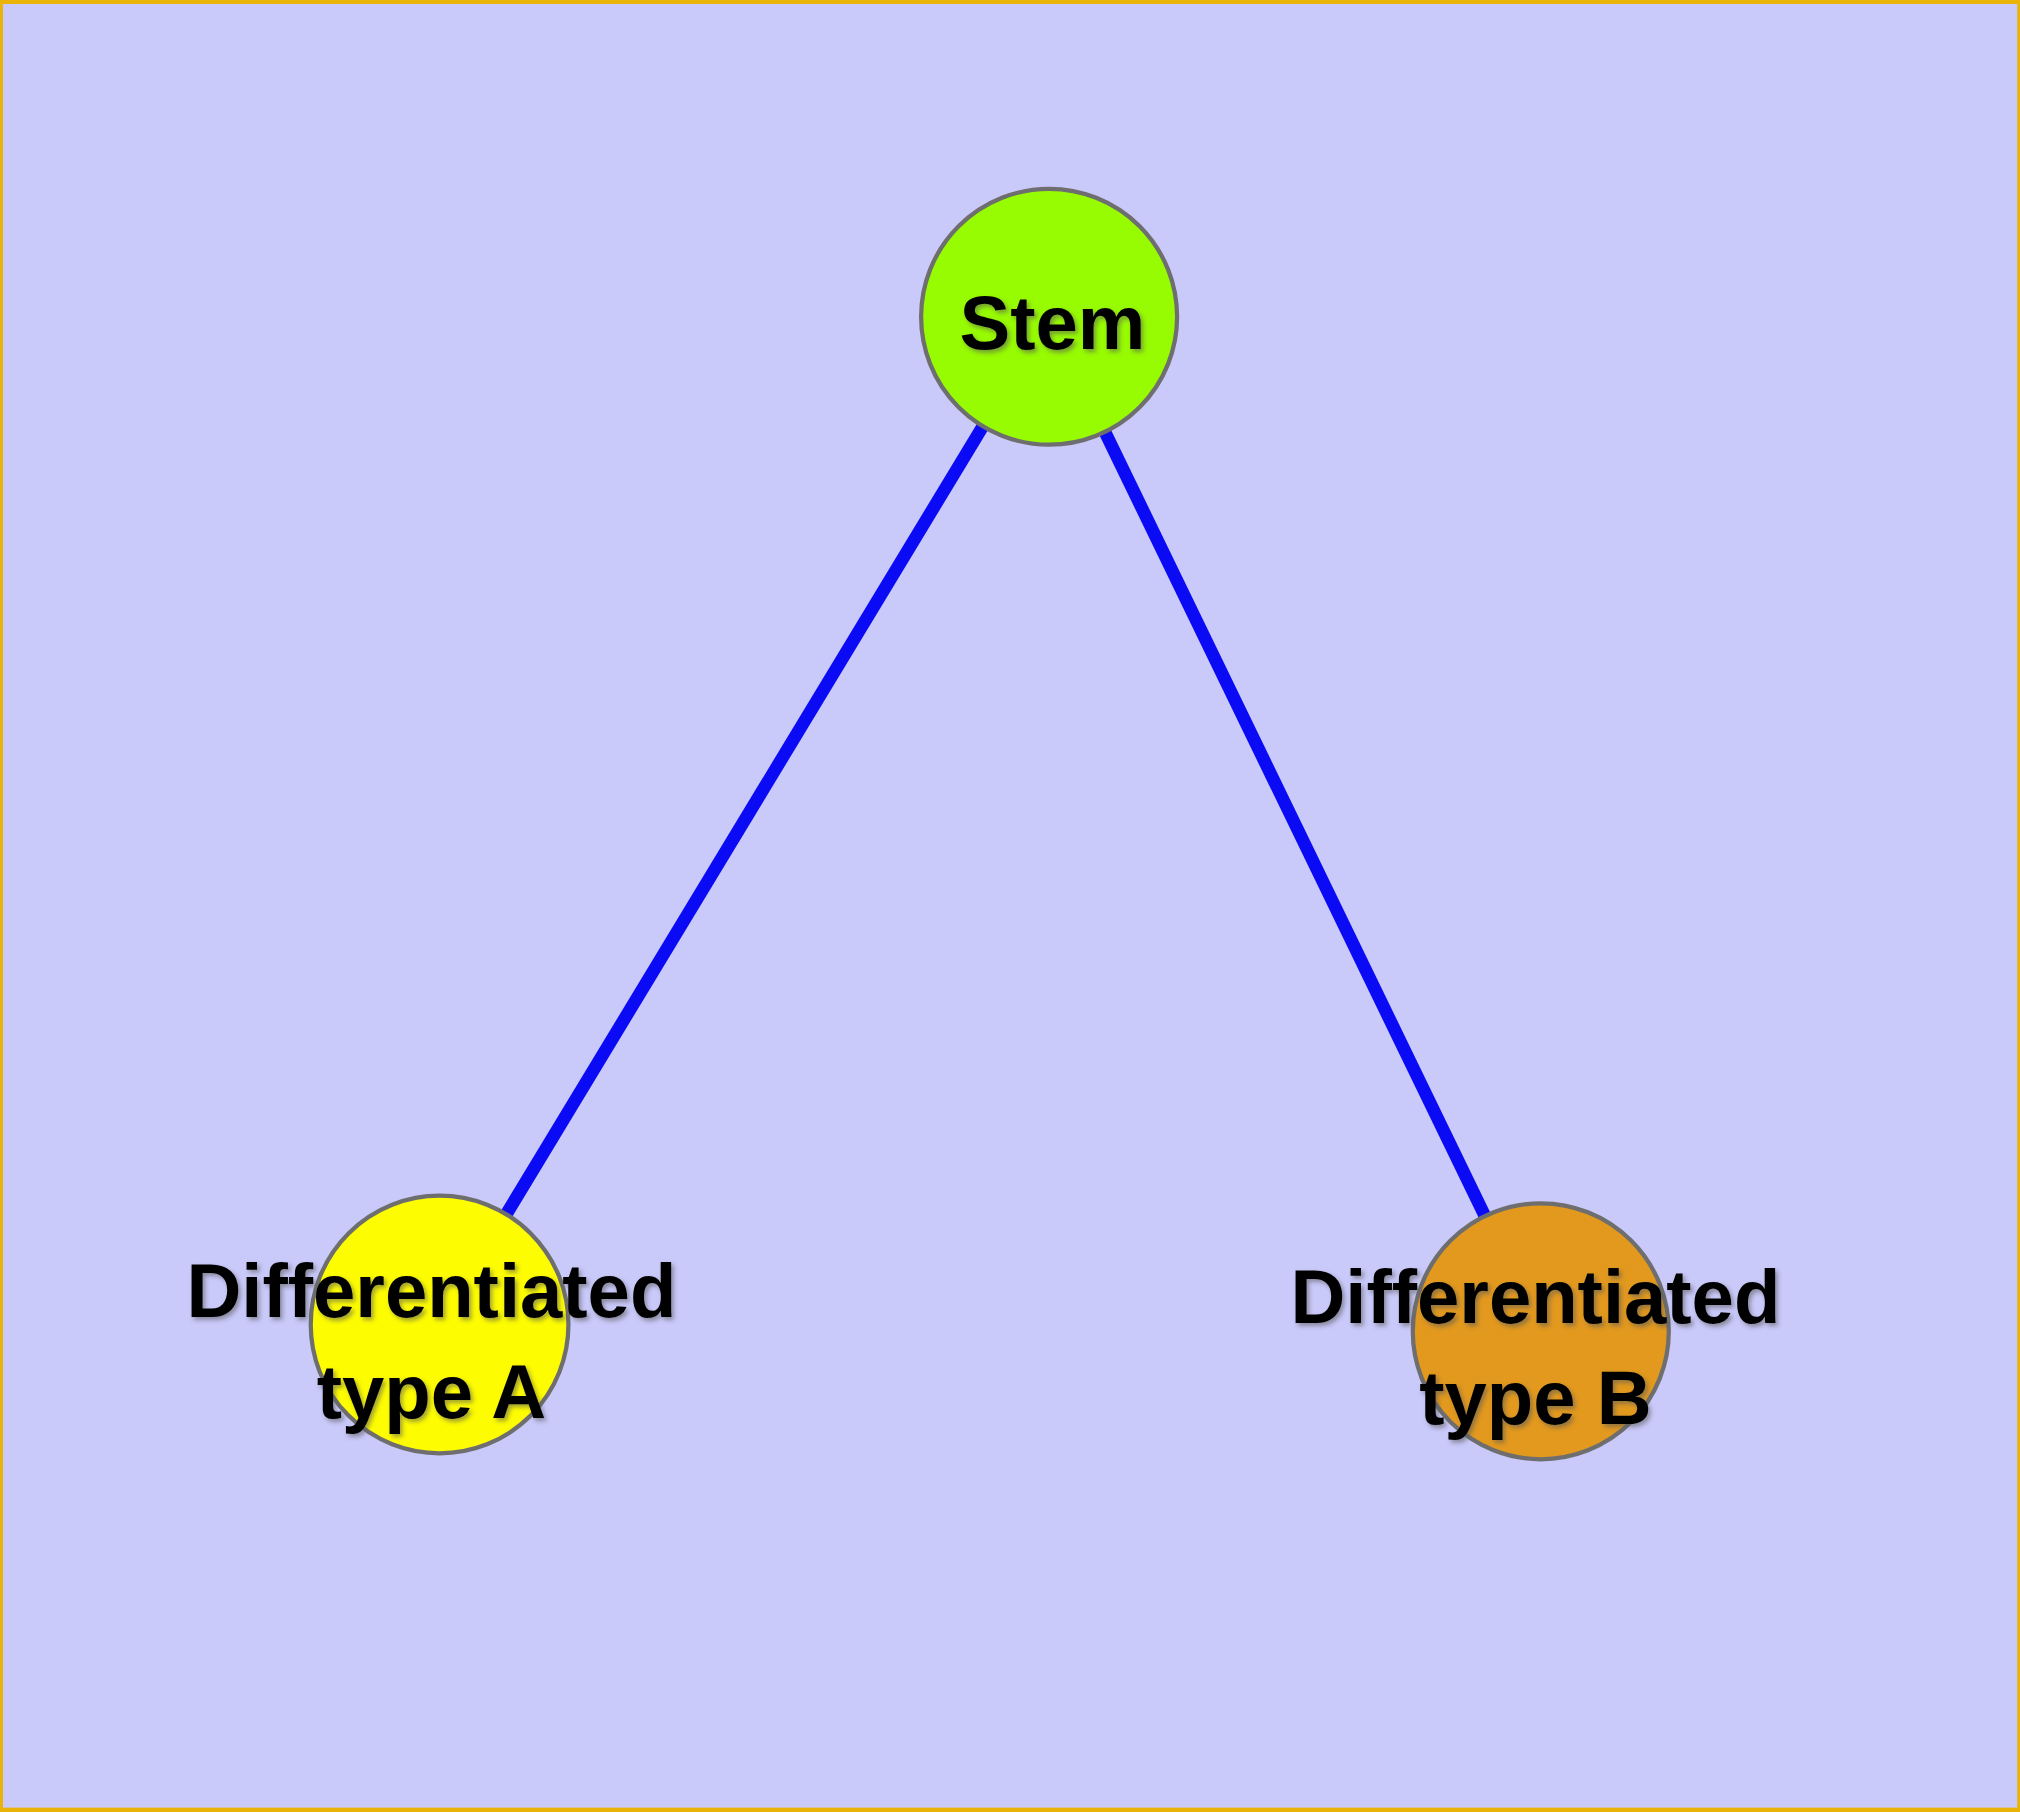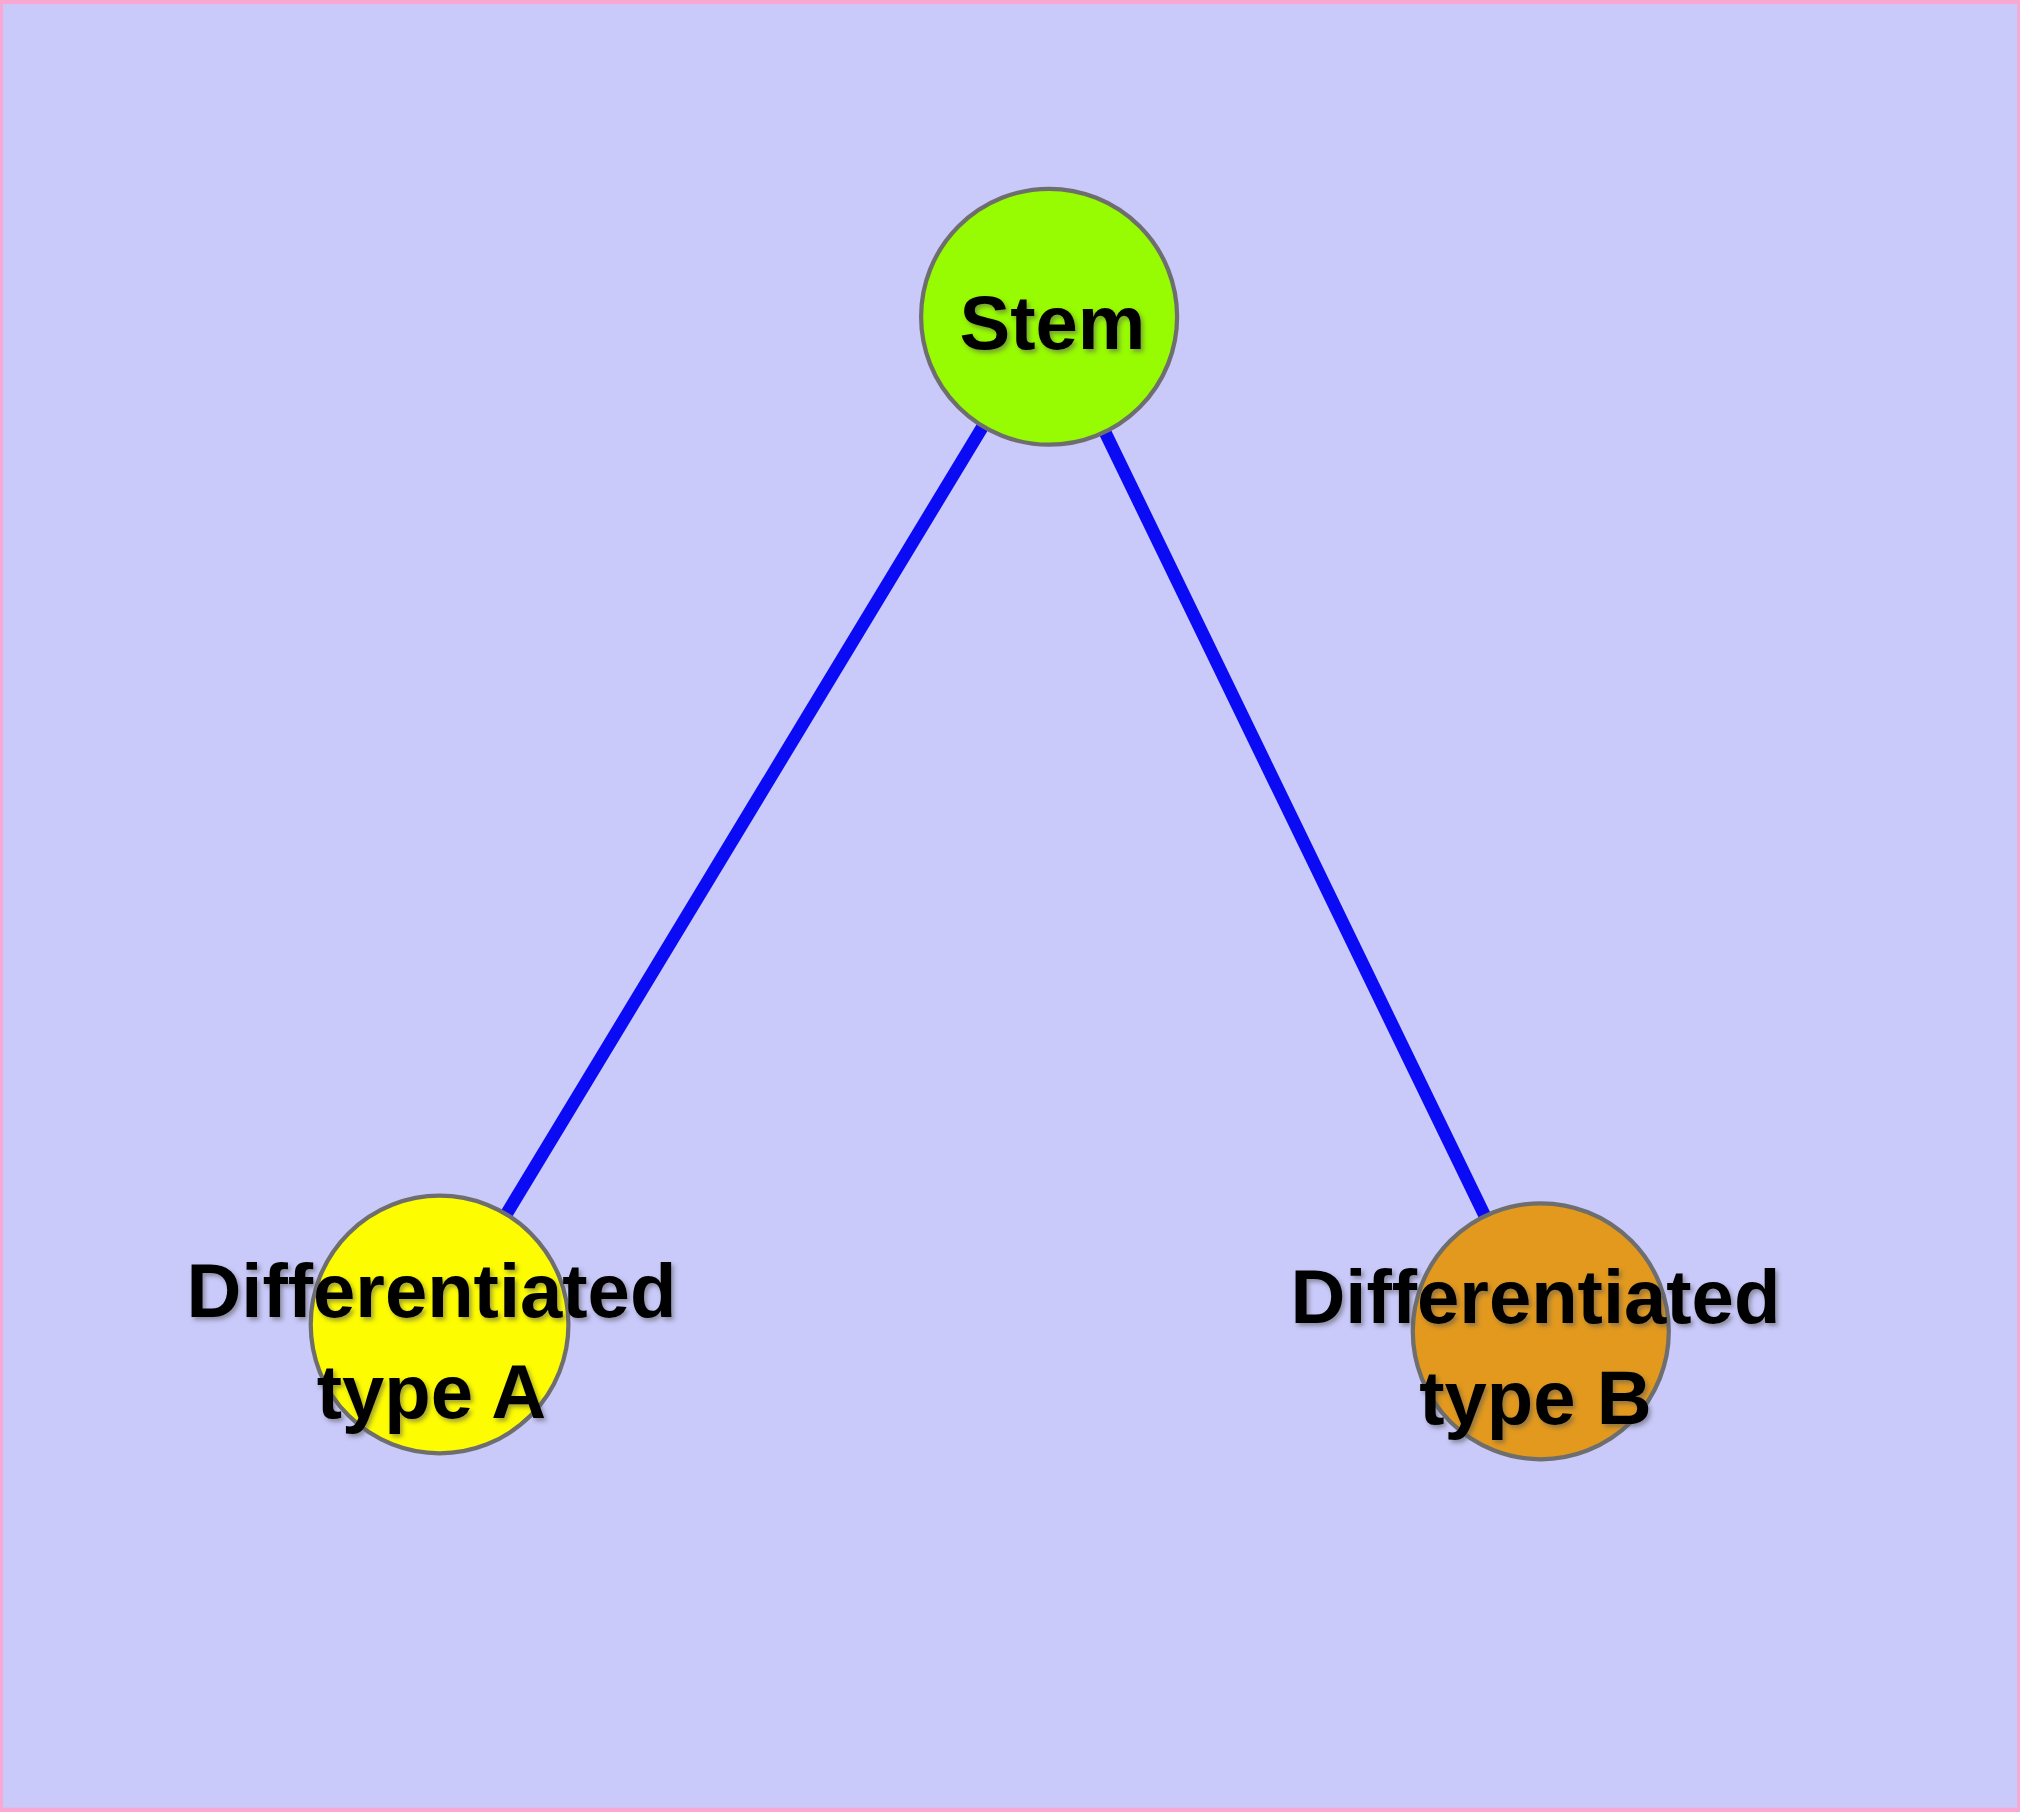--- a/index.html
+++ b/index.html
@@ -5,21 +5,21 @@
   html, body {
     margin: 0;
     padding: 0;
     background: #ffffff;
     font-family: "Liberation Sans", sans-serif;
   }
   .stage {
     position: relative;
     width: 2021px;
     height: 1812px;
-    background: #f9a8d4;
+    background: #eab308;
     overflow: hidden;
   }
   .canvas {
     position: absolute;
     left: 3.4px;
     top: 4.2px;
     right: 3.4px;
     bottom: 4.2px;
   }
   .graph-svg {

